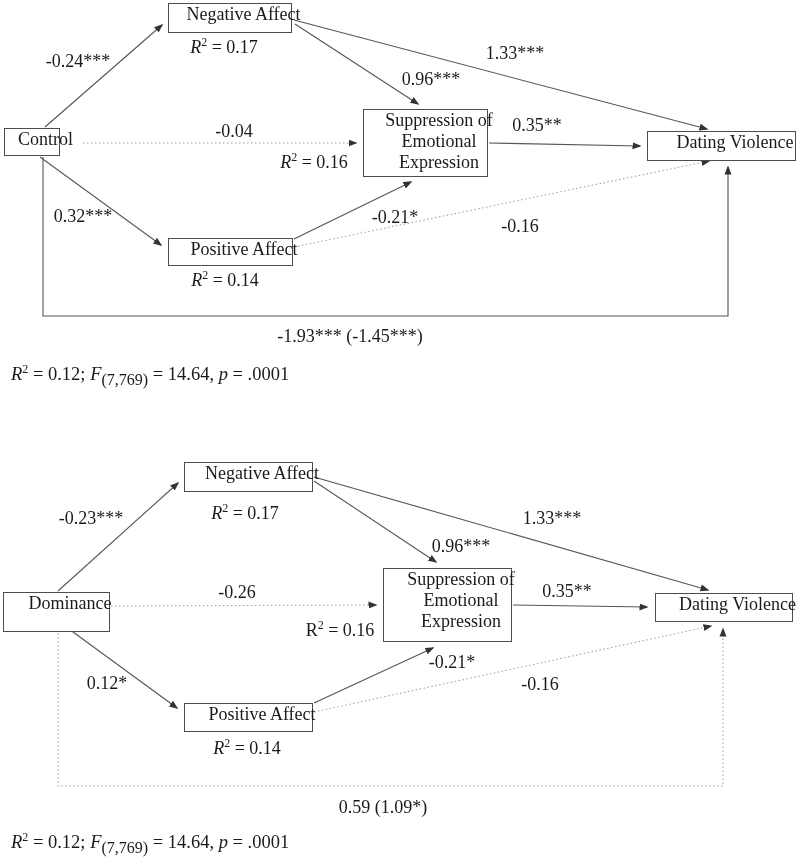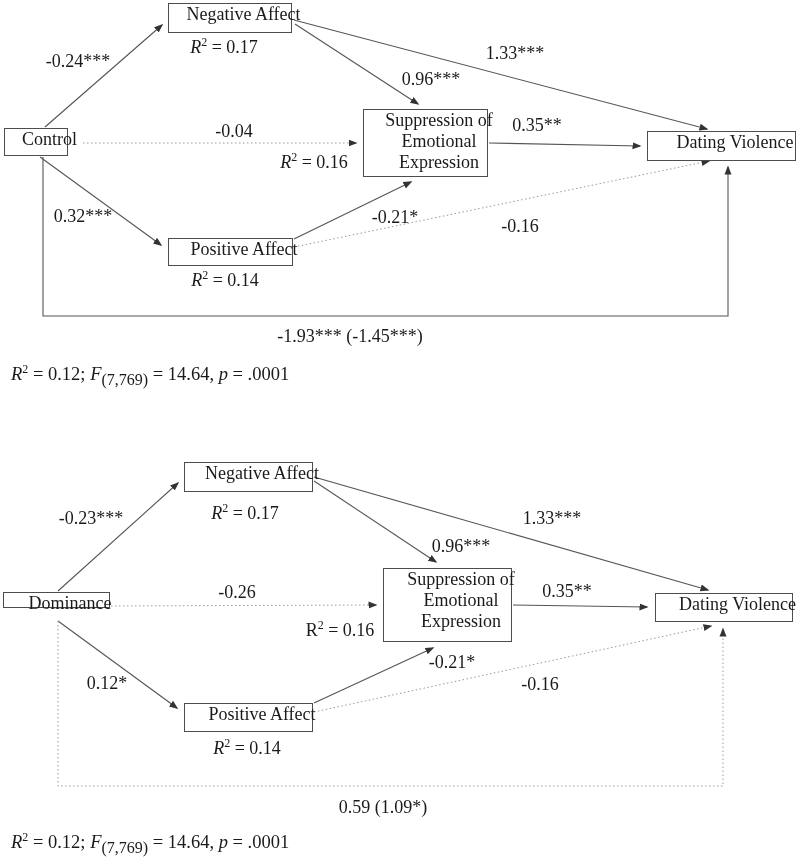--- a/index.html
+++ b/index.html
@@ -49,21 +49,21 @@
     <path d="M111,606 L376,605" stroke="#9a9a9a" stroke-width="1" stroke-dasharray="1.5 2.5" fill="none" marker-end="url(#arw)"></path>
     <path d="M58,621 L177,708" stroke="#555" stroke-width="1.1" fill="none" marker-end="url(#arw)"></path>
     <path d="M314,477 L708,590" stroke="#555" stroke-width="1.1" fill="none" marker-end="url(#arw)"></path>
     <path d="M314,481 L436,562" stroke="#555" stroke-width="1.1" fill="none" marker-end="url(#arw)"></path>
     <path d="M513,605 L647,607" stroke="#555" stroke-width="1.1" fill="none" marker-end="url(#arw)"></path>
     <path d="M314,703 L433,648" stroke="#555" stroke-width="1.1" fill="none" marker-end="url(#arw)"></path>
     <path d="M314,712 L711,626" stroke="#9a9a9a" stroke-width="1" stroke-dasharray="1.5 2.5" fill="none" marker-end="url(#arw)"></path>
     <path d="M58,621 L58,786 L723,786 L723,629" stroke="#9a9a9a" stroke-width="1" stroke-dasharray="1.5 2.5" fill="none" marker-end="url(#arw)"></path>
   </svg>
 
-  <div class="box" style="left:4px;top:128px;width:64px;height:28px">
+  <div class="box" style="left:4px;top:128px;width:56px;height:28px">
     <span>Control</span>
   </div>
   <div class="box" style="left:168px;top:3px;width:124px;height:30px">
     <span>Negative Affect</span>
   </div>
   <div class="box" style="left:363px;top:109px;width:125px;height:68px">
     <span>Suppression of</span>
     <span>Emotional</span>
     <span>Expression</span>
   </div>
@@ -83,21 +83,21 @@
   <span class="lbl" style="left:83px;top:216px">0.32***</span>
   <span class="lbl" style="left:431px;top:79px">0.96***</span>
   <span class="lbl" style="left:515px;top:53px">1.33***</span>
   <span class="lbl" style="left:537px;top:125px">0.35**</span>
   <span class="lbl" style="left:395px;top:217px">-0.21*</span>
   <span class="lbl" style="left:520px;top:226px">-0.16</span>
   <span class="lbl" style="left:350px;top:336px">-1.93*** (-1.45***)</span>
 
   <div class="stats" style="left:11px;top:364px"><i>R</i><sup>2</sup><span> = 0.12; </span><i>F</i><sub>(7,769)</sub><span> = 14.64, </span><i>p</i><span> = .0001</span></div>
 
-  <div class="box" style="left:3px;top:592px;width:107px;height:16px">
+  <div class="box" style="left:3px;top:592px;width:107px;height:40px">
     <span>Dominance</span>
   </div>
   <div class="box" style="left:184px;top:462px;width:129px;height:30px">
     <span>Negative Affect</span>
   </div>
   <div class="box" style="left:383px;top:568px;width:129px;height:74px">
     <span>Suppression of</span>
     <span>Emotional</span>
     <span>Expression</span>
   </div>

